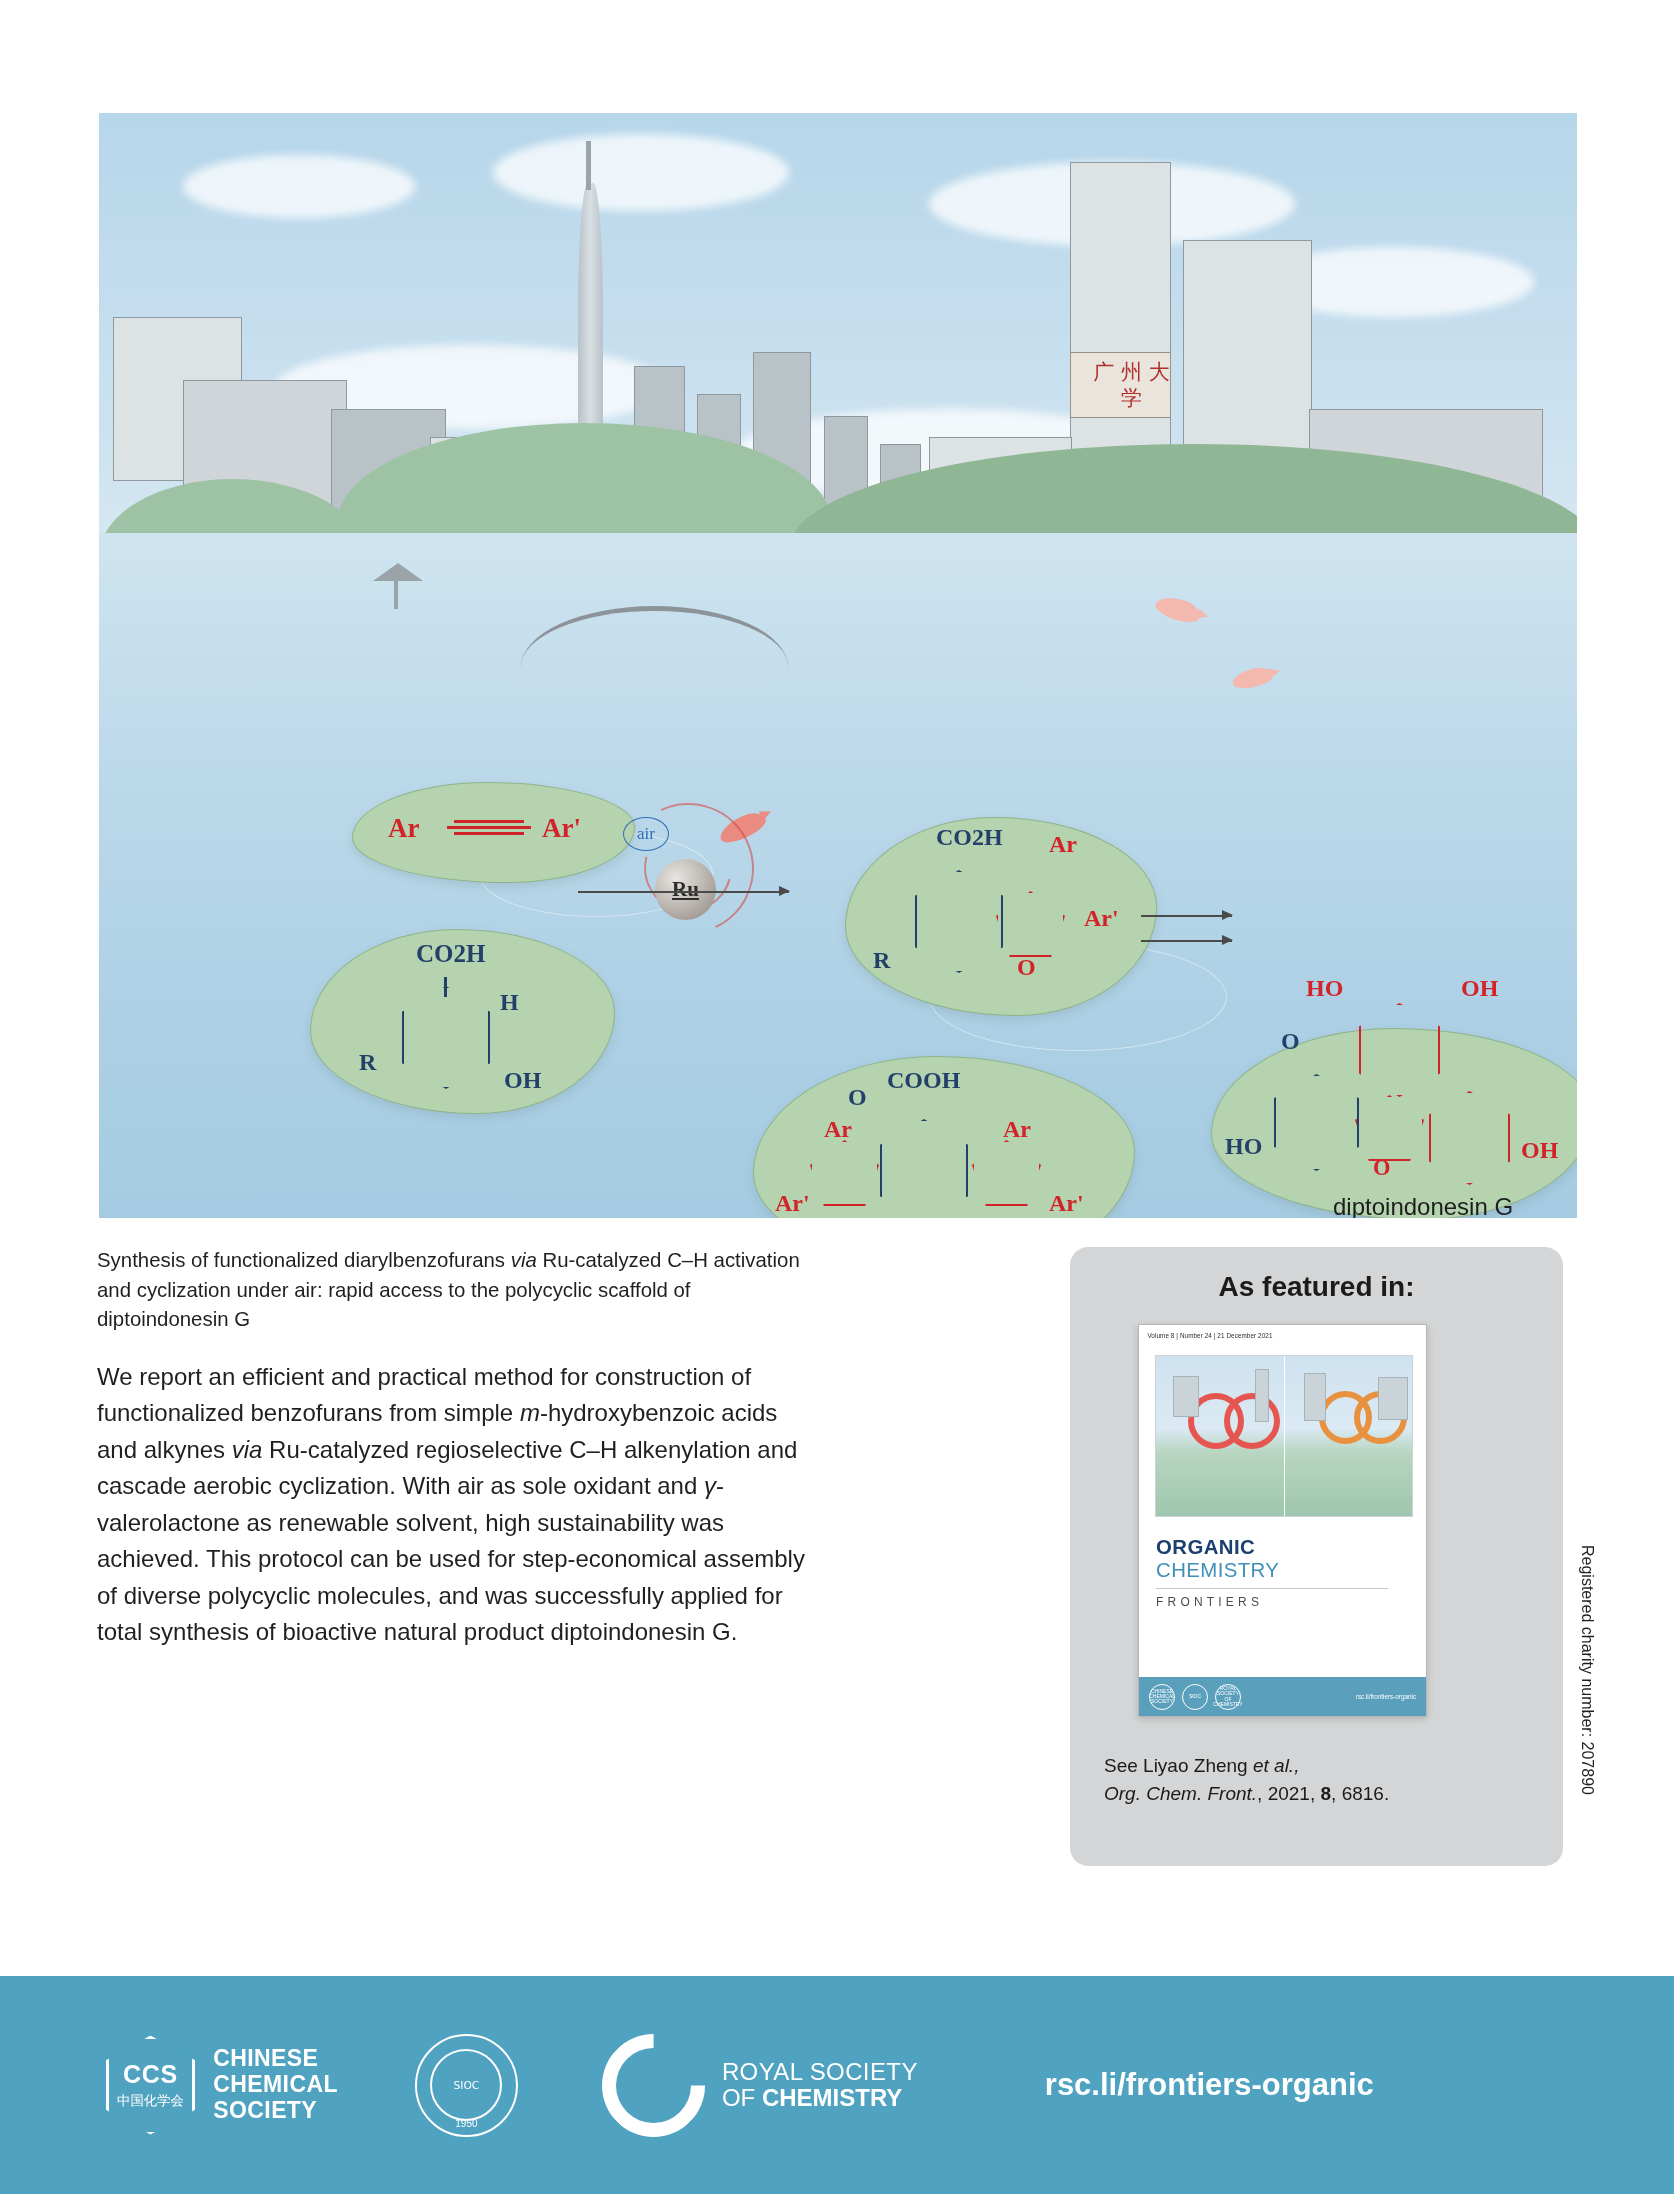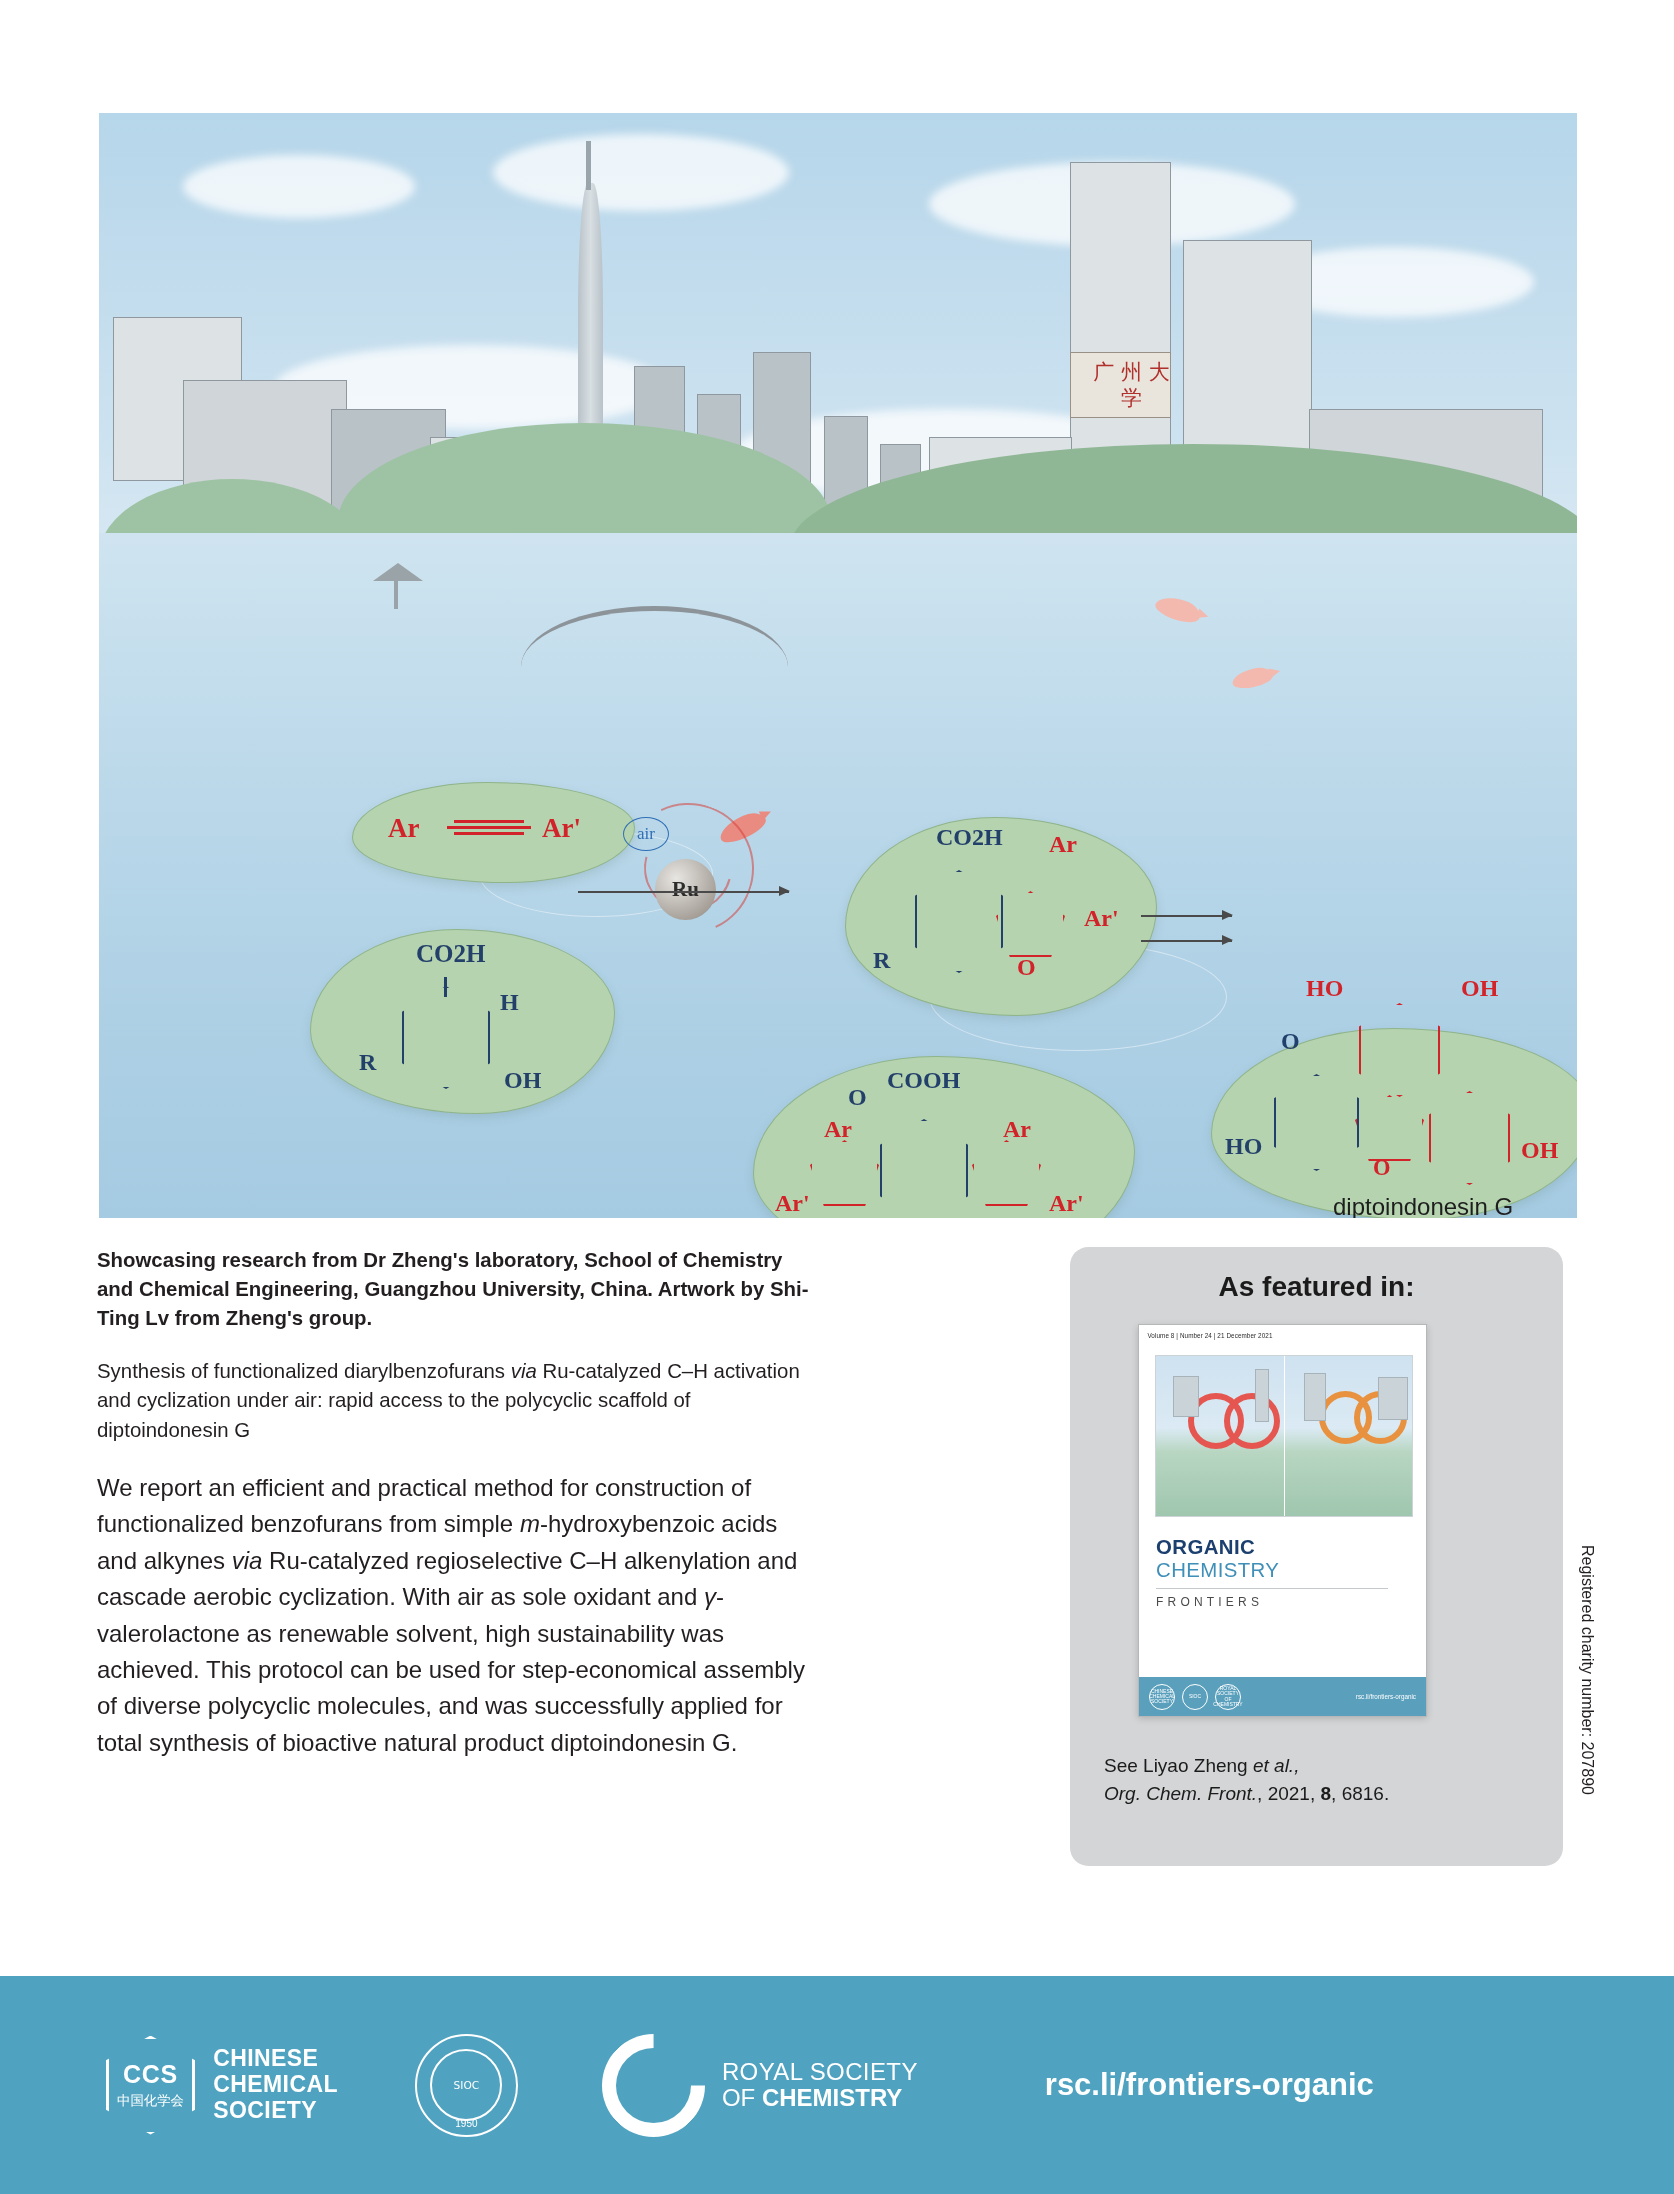--- a/index.html
+++ b/index.html
@@ -421,21 +421,21 @@
   <div class="chem" style="left:317px;top:827px;font-size:25px;">CO2H</div>
   <div class="hexagon" style="left:303px;top:873px;width:84px;height:99px;"></div>
   <div class="bond" style="left:345px;top:864px;width:2.8px;height:20px;"></div>
   <div class="chem" style="left:401px;top:876px;font-size:24px;">H</div>
   <div class="chem" style="left:405px;top:954px;font-size:24px;">OH</div>
   <div class="chem" style="left:260px;top:936px;font-size:24px;">R</div>
 
   <div class="swirl" style="left:524px;top:690px;width:127px;height:127px;transform:rotate(20deg);"></div>
   <div class="swirl" style="left:545px;top:711px;width:84px;height:84px;transform:rotate(150deg);"></div>
   <div class="air-circle" style="left:524px;top:704px;">air</div>
-  <div class="ru-circle" style="left:556px;top:746px;">Ru</div>
+  <div class="ru-circle" style="left:556px;top:746px;text-decoration:underline;">Ru</div>
   <div class="arrow" style="left:479px;top:778px;width:211px;"></div>
 
   <div class="lilypad" style="left:746px;top:704px;width:310px;height:197px;"></div>
   <div class="chem" style="left:837px;top:711px;font-size:24px;">CO2H</div>
   <div class="hexagon" style="left:816px;top:757px;width:84px;height:99px;"></div>
   <div class="ring red" style="left:897px;top:778px;width:65px;height:62px;clip-path:polygon(50% 0%,100% 38%,80% 100%,20% 100%,0% 38%);"></div>
   <div class="chem red" style="left:950px;top:718px;font-size:24px;">Ar</div>
   <div class="chem red" style="left:985px;top:792px;font-size:24px;">Ar'</div>
   <div class="chem red" style="left:918px;top:841px;font-size:24px;">O</div>
   <div class="chem" style="left:774px;top:834px;font-size:24px;">R</div>
@@ -464,21 +464,20 @@
   <div class="hexagon" style="left:1175px;top:961px;width:81px;height:93px;"></div>
   <div class="ring red" style="left:1256px;top:982px;width:65px;height:62px;clip-path:polygon(50% 0%,100% 38%,80% 100%,20% 100%,0% 38%);"></div>
   <div class="hexagon red" style="left:1330px;top:978px;width:77px;height:90px;border-color:#d2232a;"></div>
   <div class="chem" style="left:1126px;top:1020px;font-size:24px;">HO</div>
   <div class="chem red" style="left:1422px;top:1024px;font-size:24px;">OH</div>
   <div class="chem red" style="left:1274px;top:1042px;font-size:22.5px;">O</div>
   <div class="caption-dip" style="left:1210px;top:1080px;">diptoindonesin G</div>
 </div>
 
 <div class="text-col">
-  <p class="showcase">Showcasing research from Dr Zheng's laboratory, School of Chemistry and Chemical Engineering, Guangzhou University, China. Artwork by Shi-Ting Lv from Zheng's group.</p>
 
   <p class="article-title"><span>Synthesis of functionalized diarylbenzofurans </span><span class="it">via</span><span> Ru-catalyzed C–H activation and cyclization under air: rapid access to the polycyclic scaffold of diptoindonesin G</span></p>
 
   <p class="abstract"><span>We report an efficient and practical method for construction of functionalized benzofurans from simple </span><span class="it">m</span><span>-hydroxybenzoic acids and alkynes </span><span class="it">via</span><span> Ru-catalyzed regioselective C–H alkenylation and cascade aerobic cyclization. With air as sole oxidant and </span><span class="it">γ</span><span>-valerolactone as renewable solvent, high sustainability was achieved. This protocol can be used for step-economical assembly of diverse polycyclic molecules, and was successfully applied for total synthesis of bioactive natural product diptoindonesin G.</span></p>
 </div>
 
 <div class="featured">
   <div class="featured-title">As featured in:</div>
 
   <div class="cover">

